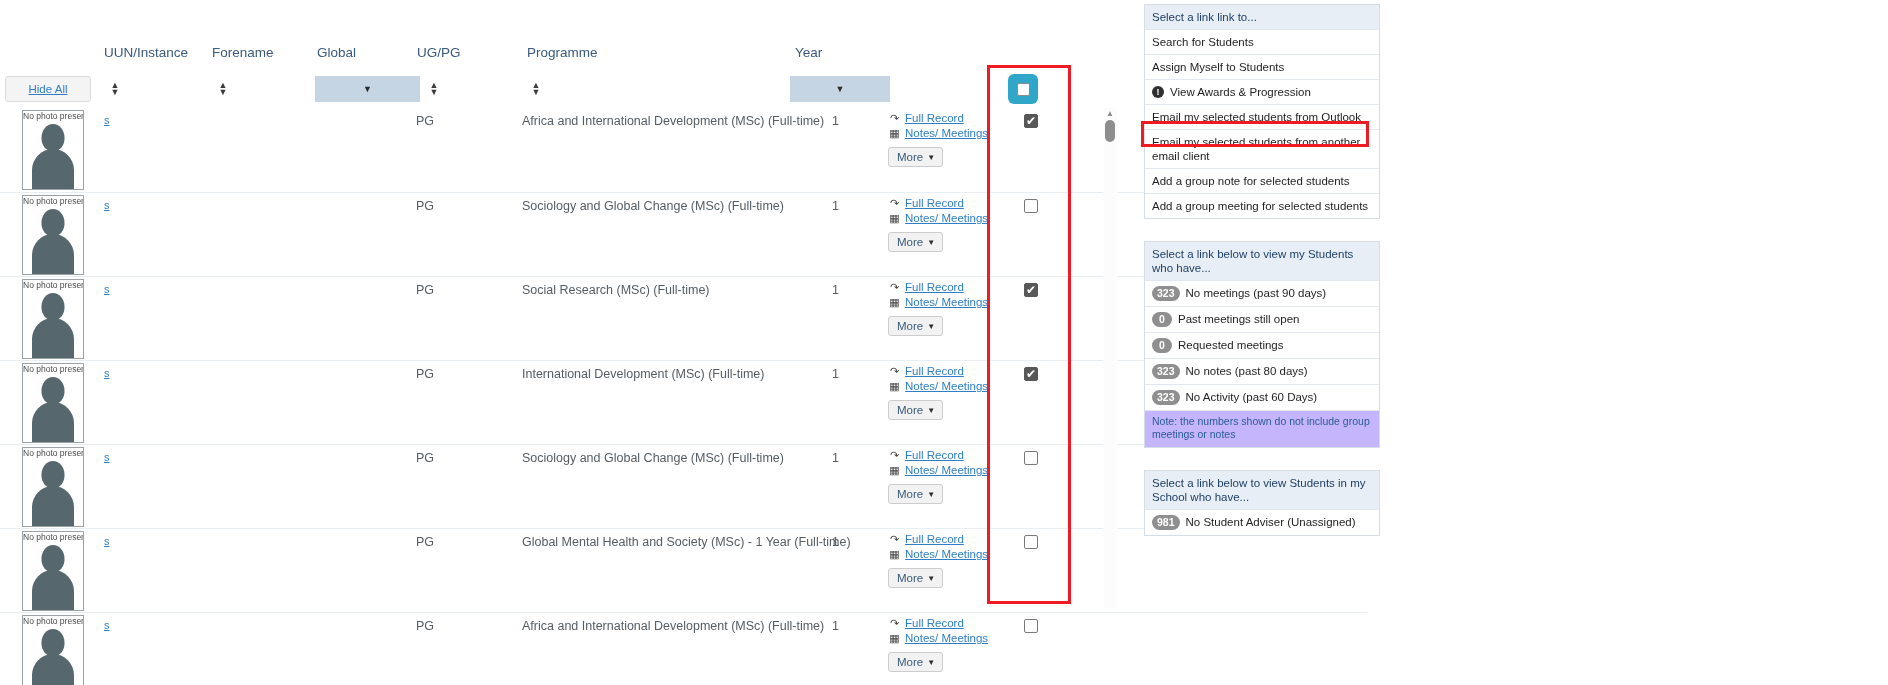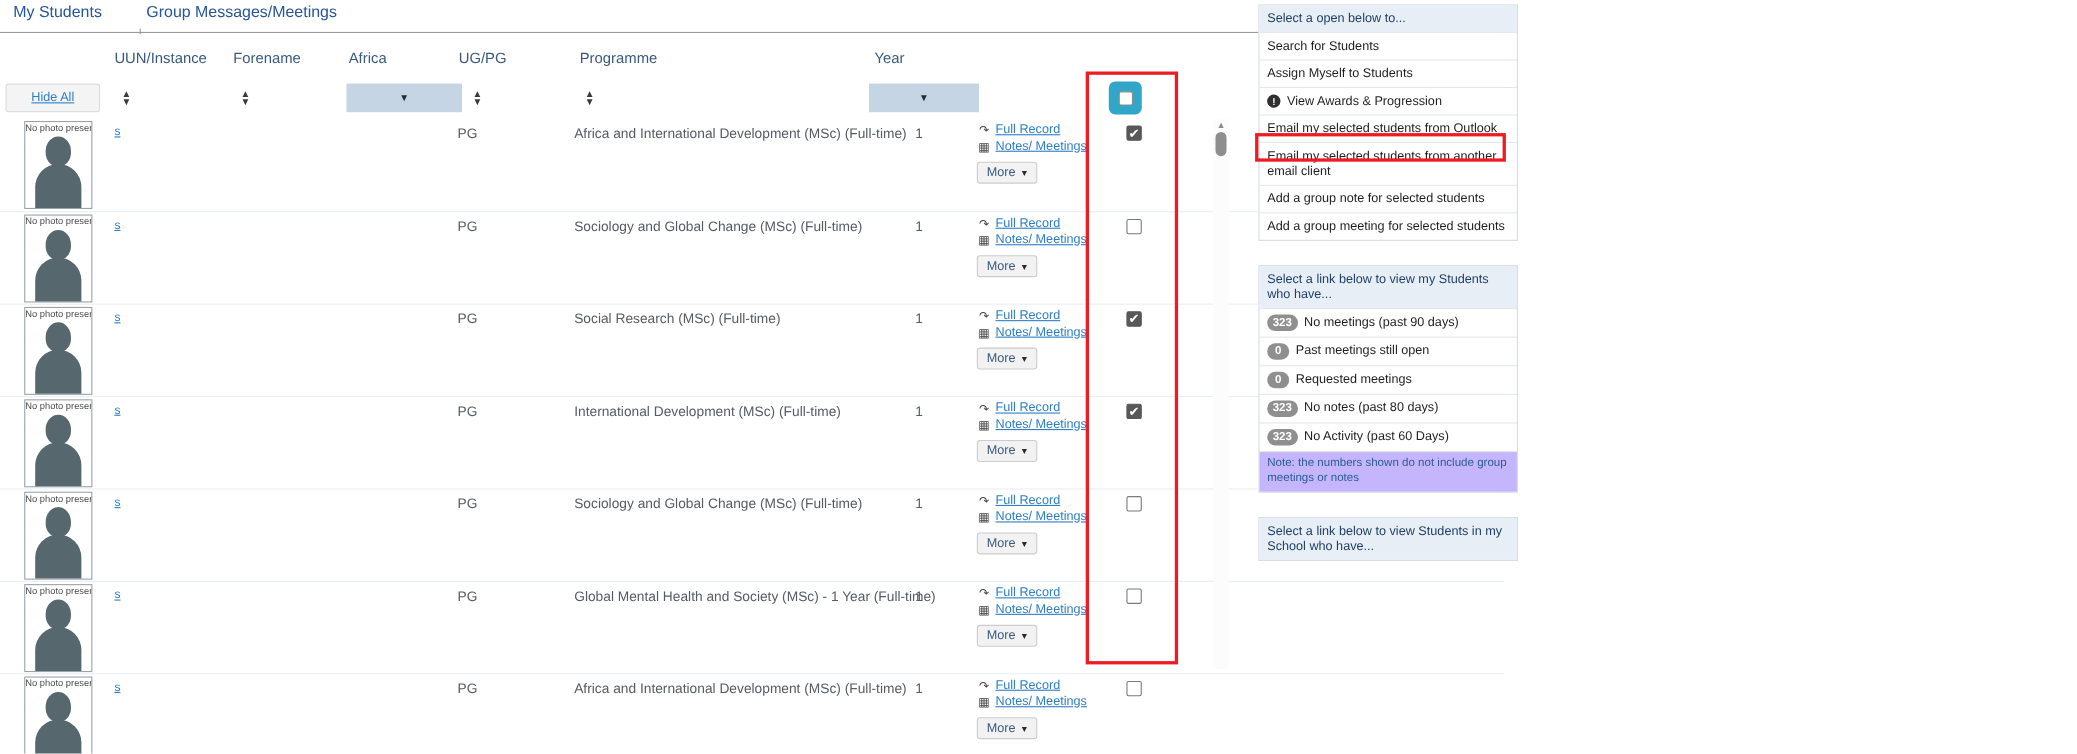--- a/index.html
+++ b/index.html
@@ -203,32 +203,27 @@
   .red-link-box {
     position: absolute; left: 1141px; top: 121px; width: 228px; height: 26px;
     border: 3px solid #ee1c22; pointer-events: none;
   }
 </style>
 </head>
 <body>
 
 <div id="app">
 
-  <div class="tabbar">
-    <div class="tab t0">My Students</div>
-    <div class="tab t1">Group Messages/Meetings</div>
-    <div class="tab-sep"></div>
-  </div>
 
   <div class="table-wrap">
 
     <div class="col-headers">
       <div class="ch" style="left:104px;">UUN/Instance</div>
       <div class="ch" style="left:212px;">Forename</div>
-      <div class="ch" style="left:317px;">Africa</div>
+      <div class="ch" style="left:317px;">Global</div>
       <div class="ch" style="left:417px;">UG/PG</div>
       <div class="ch" style="left:527px;">Programme</div>
       <div class="ch" style="left:795px;">Year</div>
     </div>
 
     <div class="filter-row">
       <div class="hide-all-box">
         <a>Hide All</a>
       </div>
       <div class="sort-icon" style="left:108px;">
@@ -439,21 +434,21 @@
     <div class="scroll-track"></div>
     <div class="scroll-arrow">▲</div>
     <div class="scroll-thumb"></div>
 
     <div class="red-col-box"></div>
   </div>
 
   <div class="sidebar">
 
     <div class="panel">
-      <div class="panel-head">Select a open below to...</div>
+      <div class="panel-head">Select a link link to...</div>
       <div id="panel1-items">
           <div class="panel-item">
             <span class="txt">Search for Students</span>
           </div>
           <div class="panel-item">
             <span class="txt">Assign Myself to Students</span>
           </div>
           <div class="panel-item">
             <span class="info-dot">!</span>
             <span class="txt">View Awards &amp; Progression</span>
@@ -495,18 +490,24 @@
           <div class="panel-item">
             <span class="badge">323</span>
             <span class="txt">No Activity (past 60 Days)</span>
           </div>
         </div>
       <div class="panel-note">Note: the numbers shown do not include group meetings or notes</div>
     </div>
 
     <div class="panel">
       <div class="panel-head">Select a link below to view Students in my School who have...</div>
+      <div id="panel3-items">
+          <div class="panel-item">
+            <span class="badge">981</span>
+            <span class="txt">No Student Adviser (Unassigned)</span>
+          </div>
+        </div>
     </div>
 
   </div>
 
   <div class="red-link-box"></div>
 </div>
 
 </body></html>

